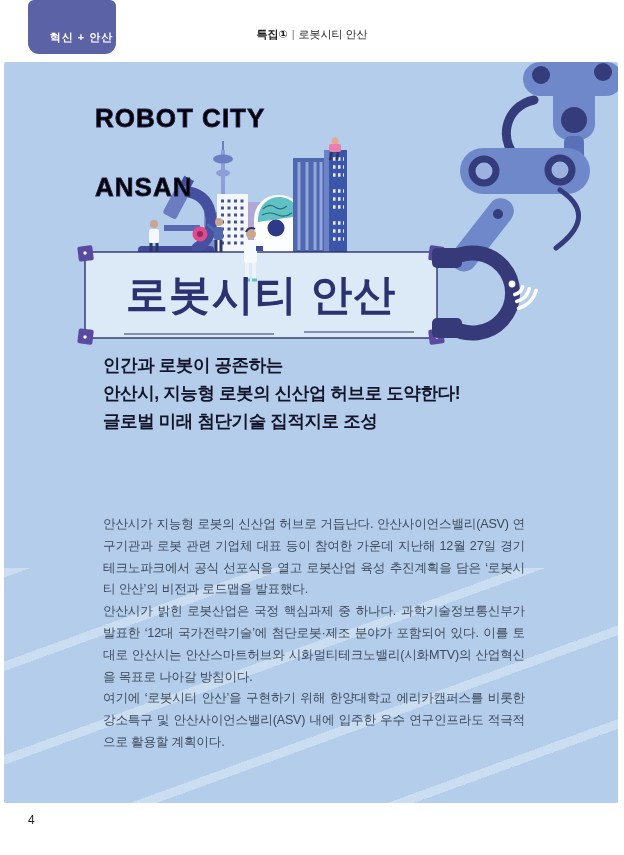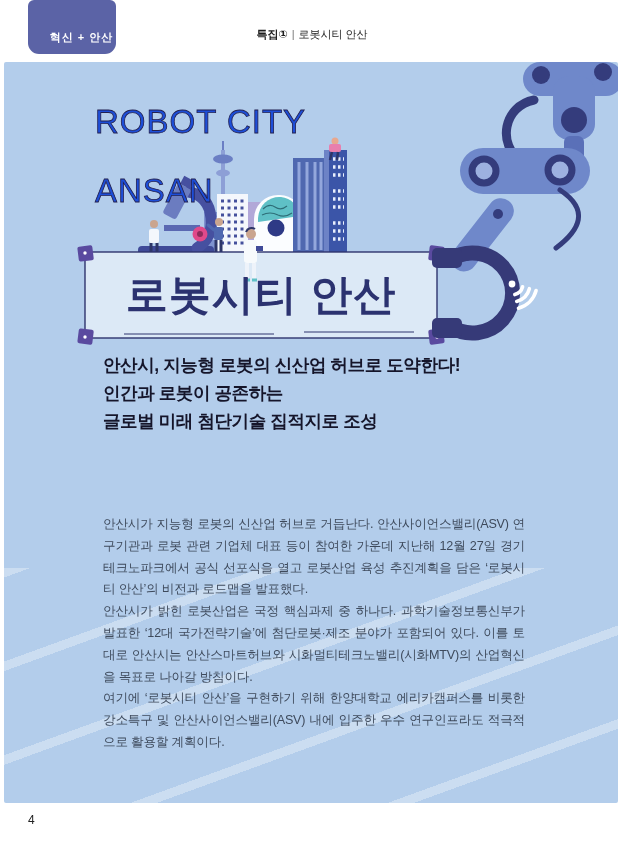--- a/index.html
+++ b/index.html
@@ -26,21 +26,21 @@
   .hero-block{
     position:absolute;left:4px;top:62px;width:614px;height:741px;
     background:#b3cdeb;border-radius:2px;overflow:hidden;
   }
   .streaks{
     position:absolute;left:0;bottom:0;width:100%;height:235px;z-index:1;
     background:repeating-linear-gradient(160deg,rgba(255,255,255,0.32) 0 9px,rgba(255,255,255,0) 9px 88px);
   }
   .deco-title{
     position:absolute;left:91px;z-index:3;
-    font-weight:400;font-size:33px;letter-spacing:1px;color:#1d4ed8;
+    font-weight:700;font-size:26px;letter-spacing:1px;color:#000000;
     -webkit-text-stroke:0.8px #232050;line-height:1;
   }
   .deco-title.l1{top:43px;}
   .deco-title.l2{top:92px;margin-top:20px;}
   .illu{position:absolute;left:0;top:0;z-index:2;pointer-events:none;}
   .banner-text{
     position:absolute;left:85px;top:190px;width:344px;height:86px;z-index:3;
     display:flex;align-items:center;justify-content:center;
     font-size:42px;font-weight:900;color:#2b3270;letter-spacing:1px;
   }
@@ -201,22 +201,22 @@
         <path d="M518.6,224.8 A11,11 0 0 1 510.8,232.6"></path>
         <path d="M525.4,226.7 A18,18 0 0 1 512.7,239.4"></path>
         <path d="M532.1,228.5 A25,25 0 0 1 514.5,246.2"></path>
       </g>
     </g>
   </svg>
 
   <div class="banner-text">로봇시티 안산</div>
 
   <div class="headline">
+    <div>인간과 로봇이 공존하는</div>
     <div>안산시, 지능형 로봇의 신산업 허브로 도약한다!</div>
-    <div>인간과 로봇이 공존하는</div>
     <div>글로벌 미래 첨단기술 집적지로 조성</div>
   </div>
 
   <div class="article">
     <p>안산시가 지능형 로봇의 신산업 허브로 거듭난다. 안산사이언스밸리(ASV) 연구기관과 로봇 관련 기업체 대표 등이 참여한 가운데 지난해 12월 27일 경기테크노파크에서 공식 선포식을 열고 로봇산업 육성 추진계획을 담은 ‘로봇시티 안산’의 비전과 로드맵을 발표했다.</p>
     <p>안산시가 밝힌 로봇산업은 국정 핵심과제 중 하나다. 과학기술정보통신부가 발표한 ‘12대 국가전략기술’에 첨단로봇·제조 분야가 포함되어 있다. 이를 토대로 안산시는 안산스마트허브와 시화멀티테크노밸리(시화MTV)의 산업혁신을 목표로 나아갈 방침이다.</p>
     <p>여기에 ‘로봇시티 안산’을 구현하기 위해 한양대학교 에리카캠퍼스를 비롯한 강소특구 및 안산사이언스밸리(ASV) 내에 입주한 우수 연구인프라도 적극적으로 활용할 계획이다.</p>
   </div>
 </div>
 

